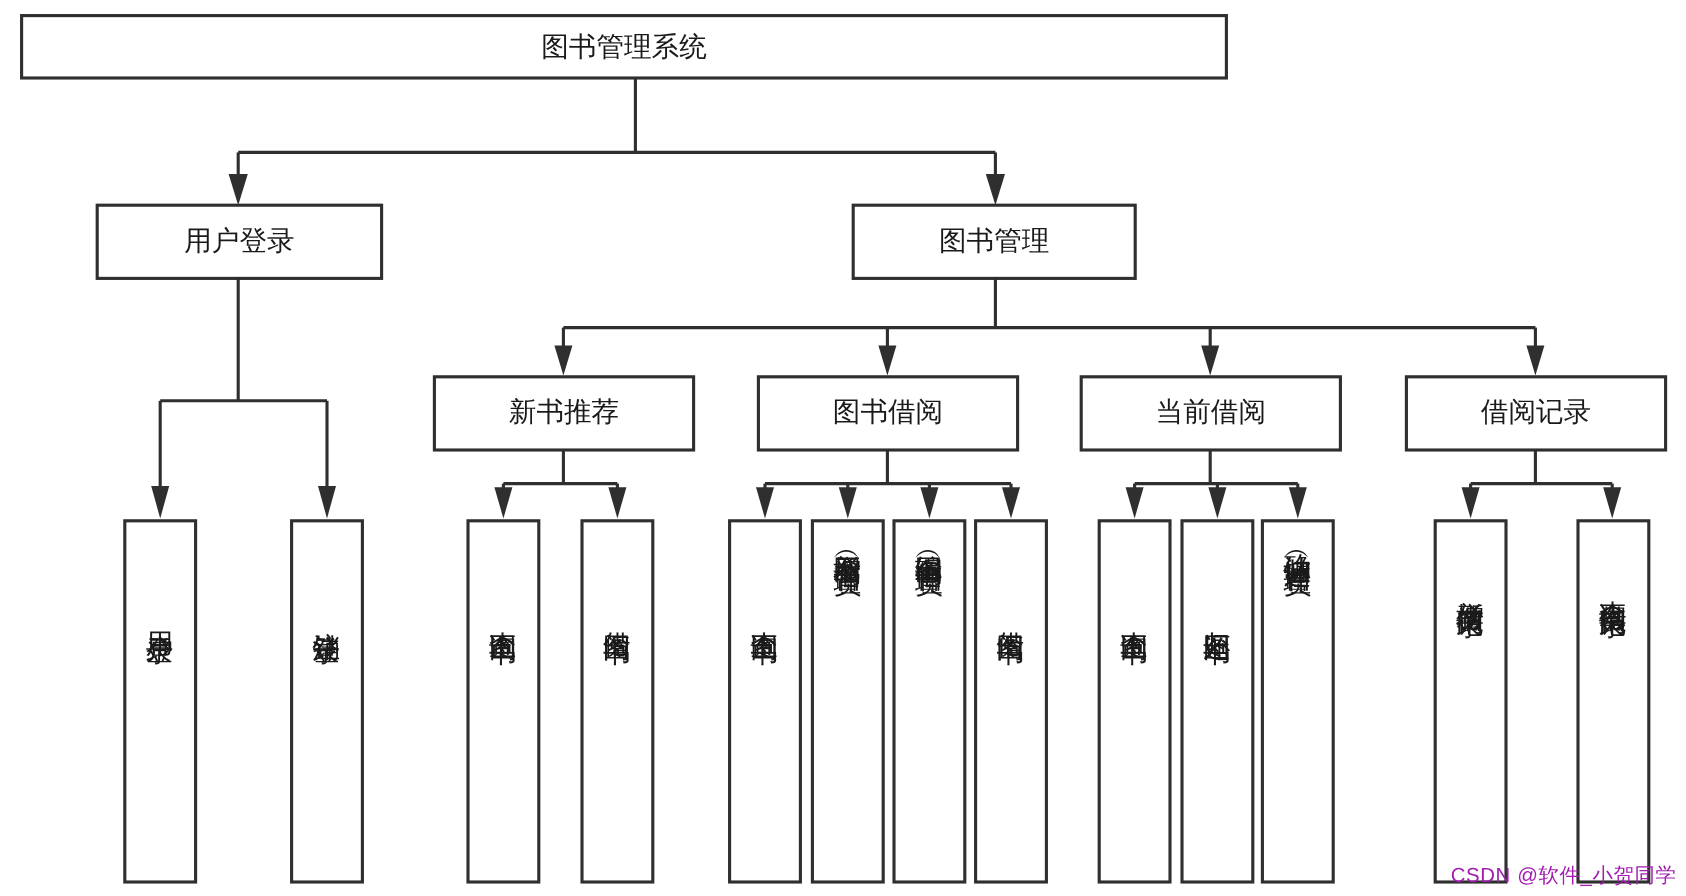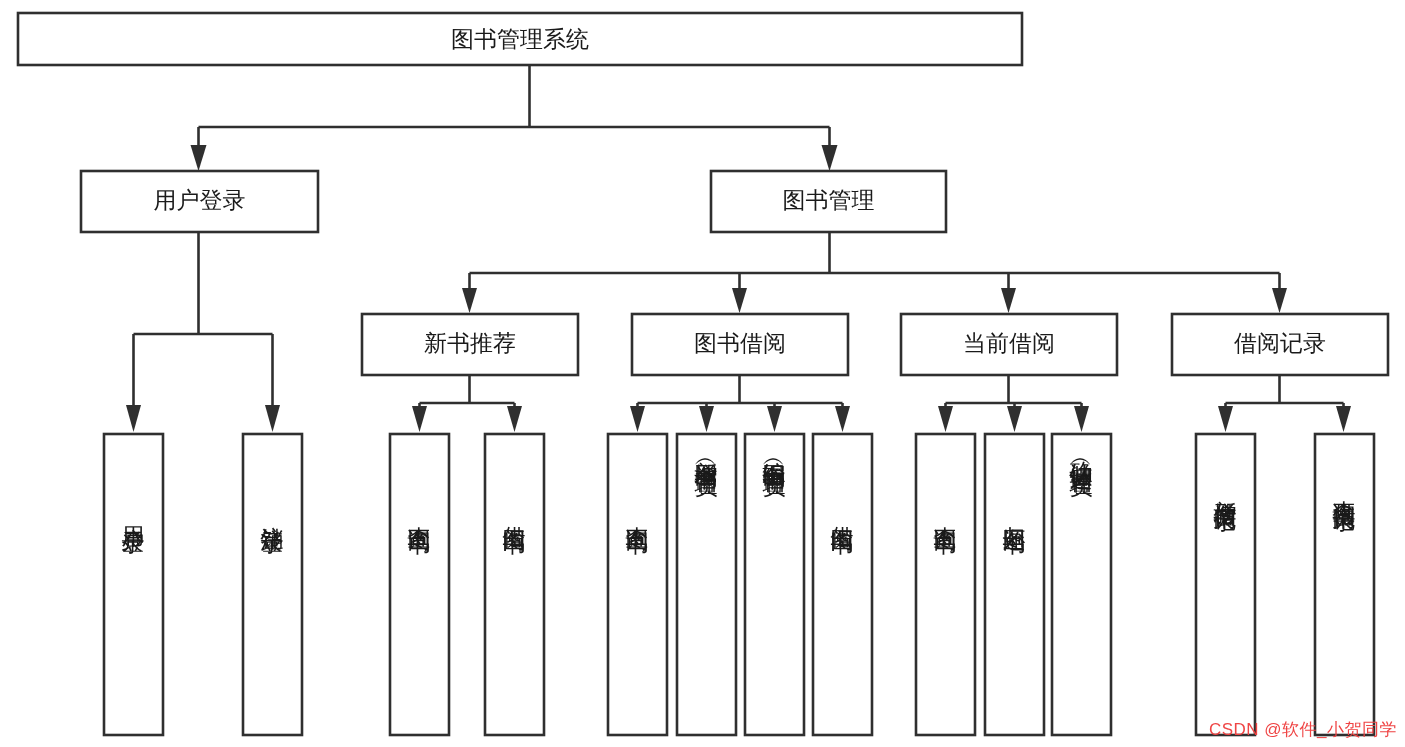--- a/index.html
+++ b/index.html
@@ -57,21 +57,21 @@
     text-orientation: upright;
     letter-spacing: 2px;
     white-space: pre;
   }
   .watermark {
     position: absolute;
     right: 8px;
     bottom: 6px;
     font-family: "Liberation Sans", "DejaVu Sans", sans-serif;
     font-size: 17px;
-    color: #ef4444;
+    color: #a21caf;
     letter-spacing: 0.5px;
     user-select: none;
     pointer-events: none;
   }
 </style>
 </head>
 <body>
 
 <div id="diagram-root">
 

